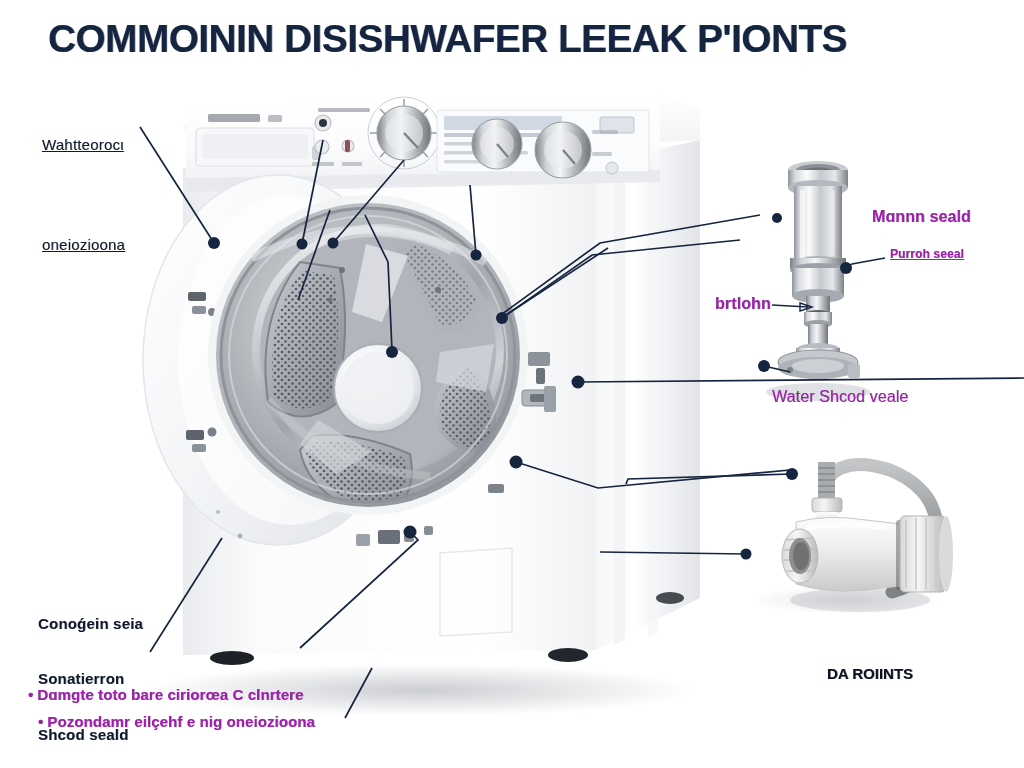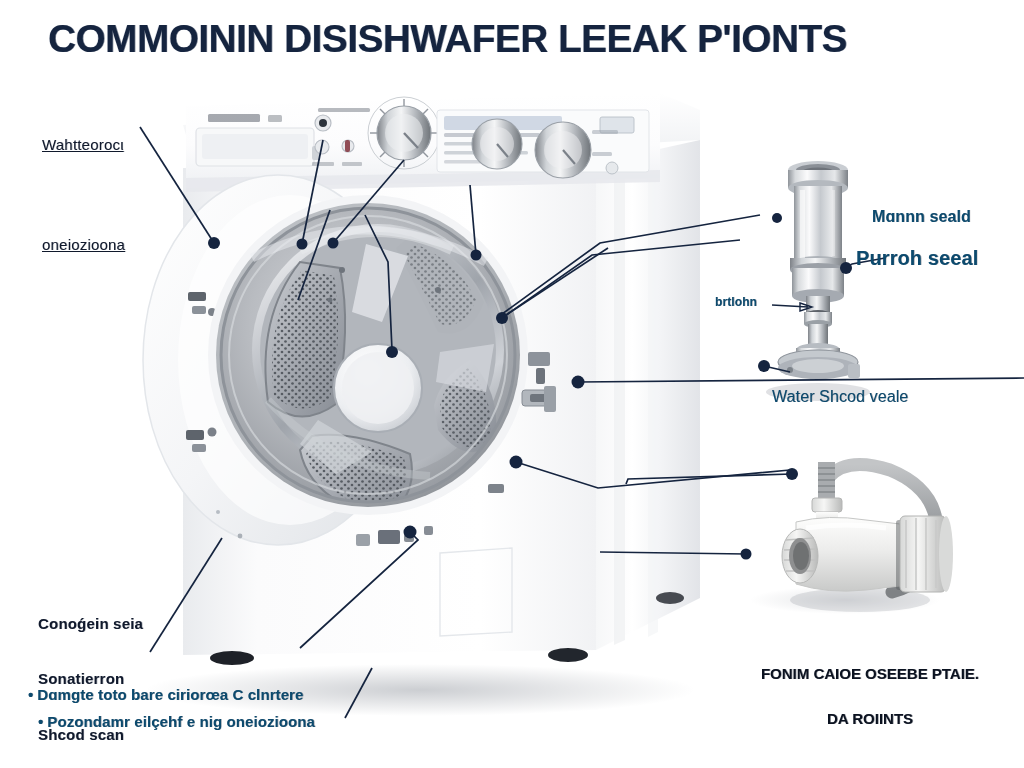--- a/index.html
+++ b/index.html
@@ -34,21 +34,21 @@
     line-height:1.55;
     white-space:pre-line;
     text-shadow:0.6px 0 0 rgba(30,40,60,.35);
     letter-spacing:.2px;
   }
   .callout.blurry{filter:blur(.18px);}
   .callout.bold{font-weight:bold;}
 
   .bulletline{
     position:absolute;
-    color:#0c4a6e;
+    color:#a21caf;
     font-size:15px;
     font-weight:bold;
     white-space:nowrap;
     text-shadow:.6px 0 0 rgba(20,28,45,.4);
     letter-spacing:.1px;
   }
   .bulletline .bullet{margin-right:4px;}
 
   .rightcap{
     position:absolute;
@@ -467,44 +467,43 @@
 
   <div class="callout blurry" style="left:42px;top:110px;text-decoration:underline;">
     <div>Wahtteorocι</div>
     <div style="height:30px"></div>
     <div>oneiozioona</div>
   </div>
 
   <div class="callout blurry bold" style="left:38px;top:582px;line-height:1.85;">
     <div>Conoǵein seia</div>
     <div>Sonatierron</div>
-    <div>Shcod scan</div>
+    <div>Shcod seald</div>
   </div>
 
   <div class="bulletline" style="left:28px;top:686px;">
     <span class="bullet">•</span><span>Dɑmgte toto bare ciriorœa C clnrtere</span>
   </div>
   <div class="bulletline" style="left:38px;top:713px;">
     <span class="bullet">•</span><span>Pozondamr eilçehf e nig oneiozioona</span>
   </div>
 
   <div class="bulletline" style="left:872px;top:208px;font-size:16px;">
     <span>Mɑnnn seald</span>
   </div>
 
-  <div class="bulletline" style="left:856px;top:247px;font-size:20px;">
+  <div class="bulletline" style="left:890px;top:247px;font-size:12px;text-decoration:underline;">
     <span>Purroh seeal</span>
   </div>
 
-  <div class="bulletline" style="left:715px;top:295px;font-size:12px;">
+  <div class="bulletline" style="left:715px;top:295px;font-size:16px;">
     <span>brtlohn</span>
   </div>
 
   <div class="bulletline" style="left:772px;top:388px;font-size:16px;font-weight:normal;">
     <span>Water Shcod veale</span>
   </div>
 
   <div class="rightcap" style="left:720px;top:640px;width:300px;">
-    <div>FONIM CAIOE OSEEBE PTAIE.</div>
     <div>DA ROIINTS</div>
   </div>
 
 </div>
 
 </body></html>

